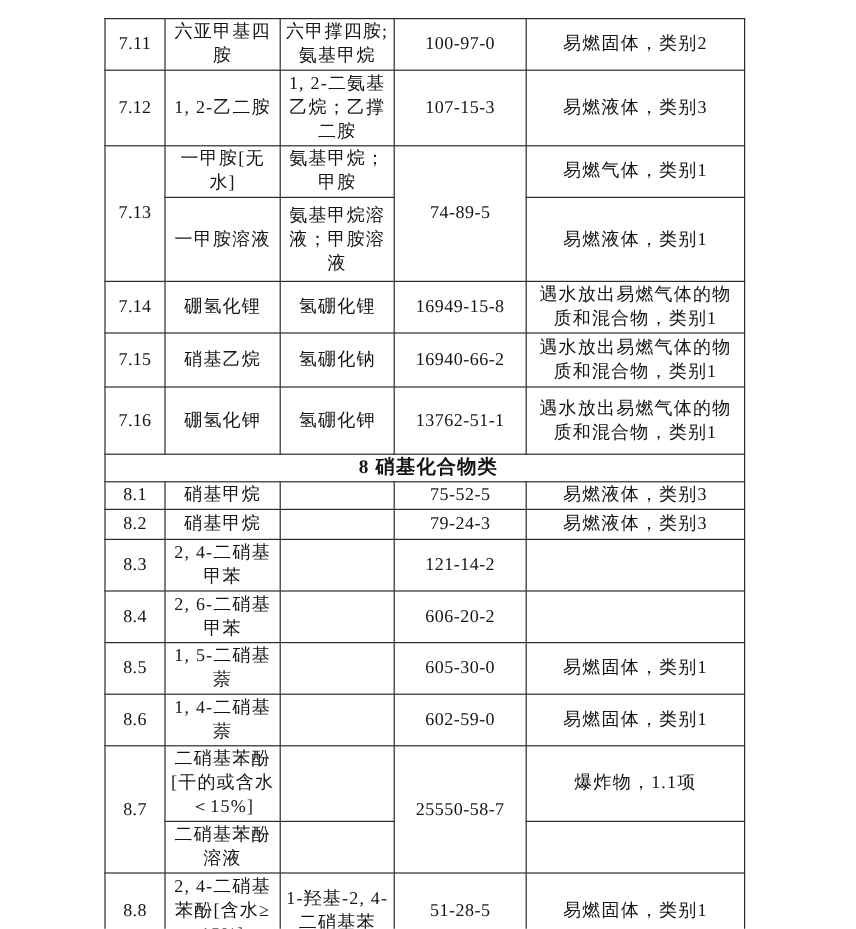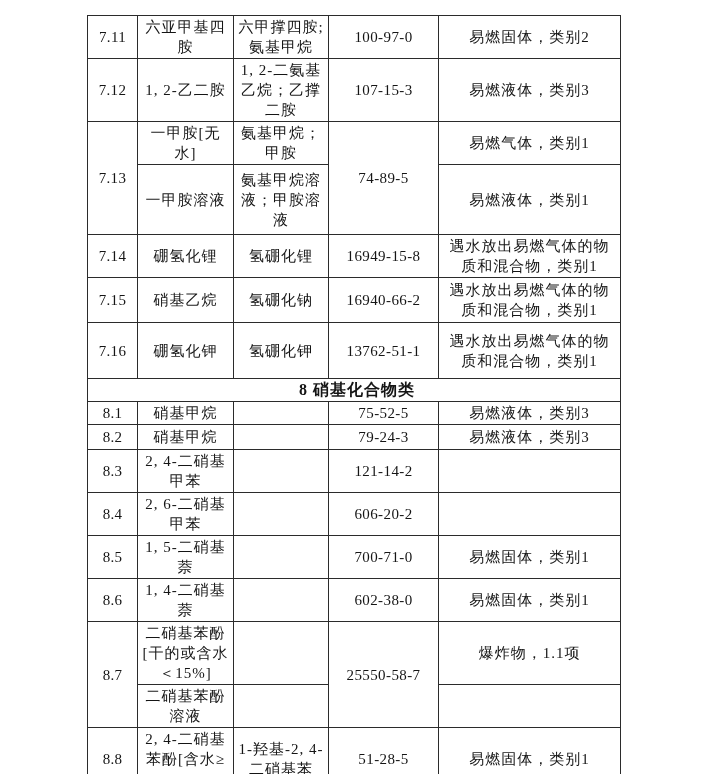--- a/index.html
+++ b/index.html
@@ -143,29 +143,29 @@
       <td class="c-name">2, 6-二硝基甲苯</td>
       <td class="c-alias"></td>
       <td class="c-cas">606-20-2</td>
       <td class="c-haz"></td>
     </tr>
 
     <tr style="height:39px">
       <td class="c-no">8.5</td>
       <td class="c-name">1, 5-二硝基萘</td>
       <td class="c-alias"></td>
-      <td class="c-cas">700-71-0</td>
+      <td class="c-cas">605-30-0</td>
       <td class="c-haz">易燃固体，类别1</td>
     </tr>
 
     <tr style="height:39px">
       <td class="c-no">8.6</td>
       <td class="c-name">1, 4-二硝基萘</td>
       <td class="c-alias"></td>
-      <td class="c-cas">602-38-0</td>
+      <td class="c-cas">602-59-0</td>
       <td class="c-haz">易燃固体，类别1</td>
     </tr>
 
     <tr style="height:63px">
       <td class="c-no" rowspan="2">8.7</td>
       <td class="c-name">二硝基苯酚[干的或含水＜15%]</td>
       <td class="c-alias"></td>
       <td class="c-cas" rowspan="2">25550-58-7</td>
       <td class="c-haz">爆炸物，1.1项</td>
     </tr>

